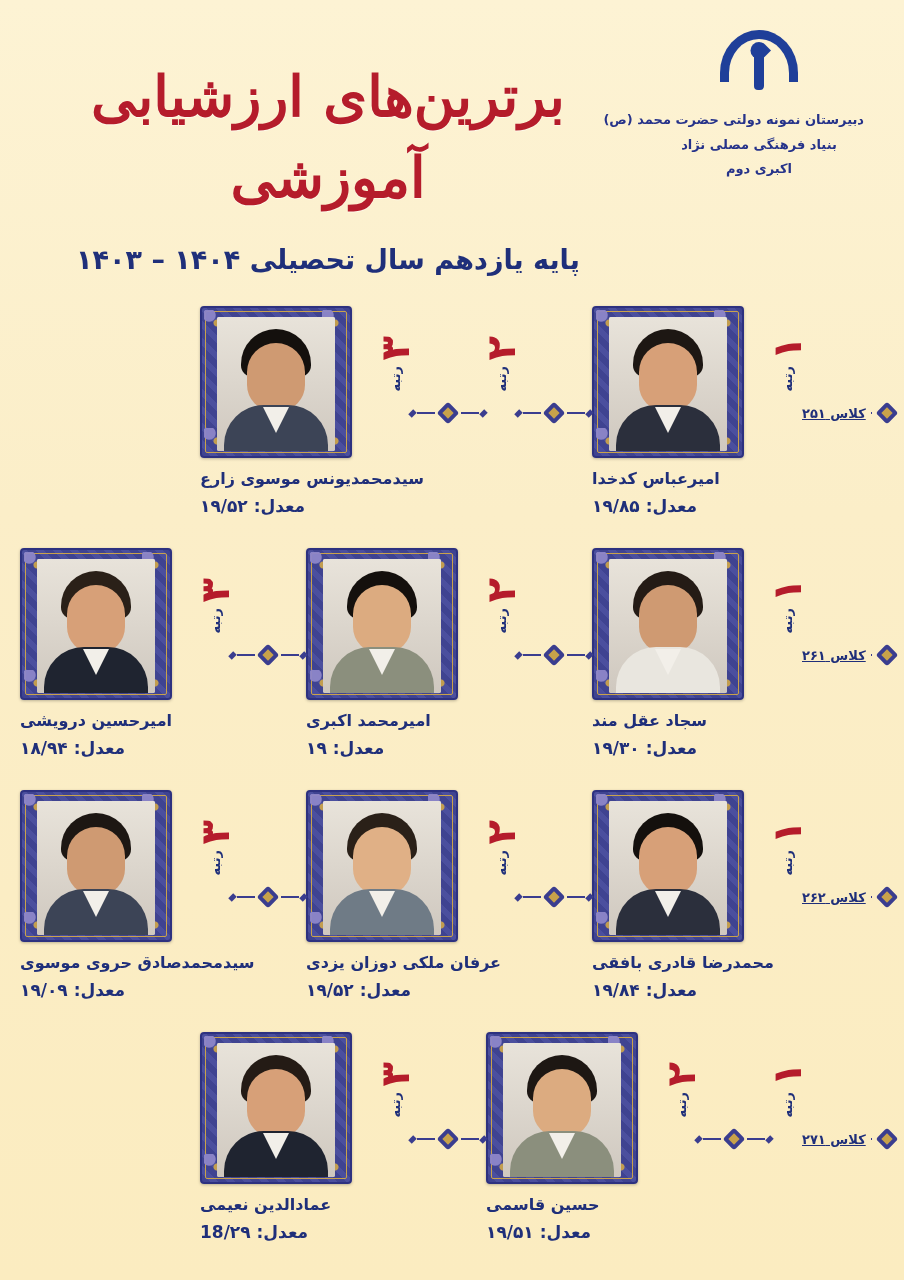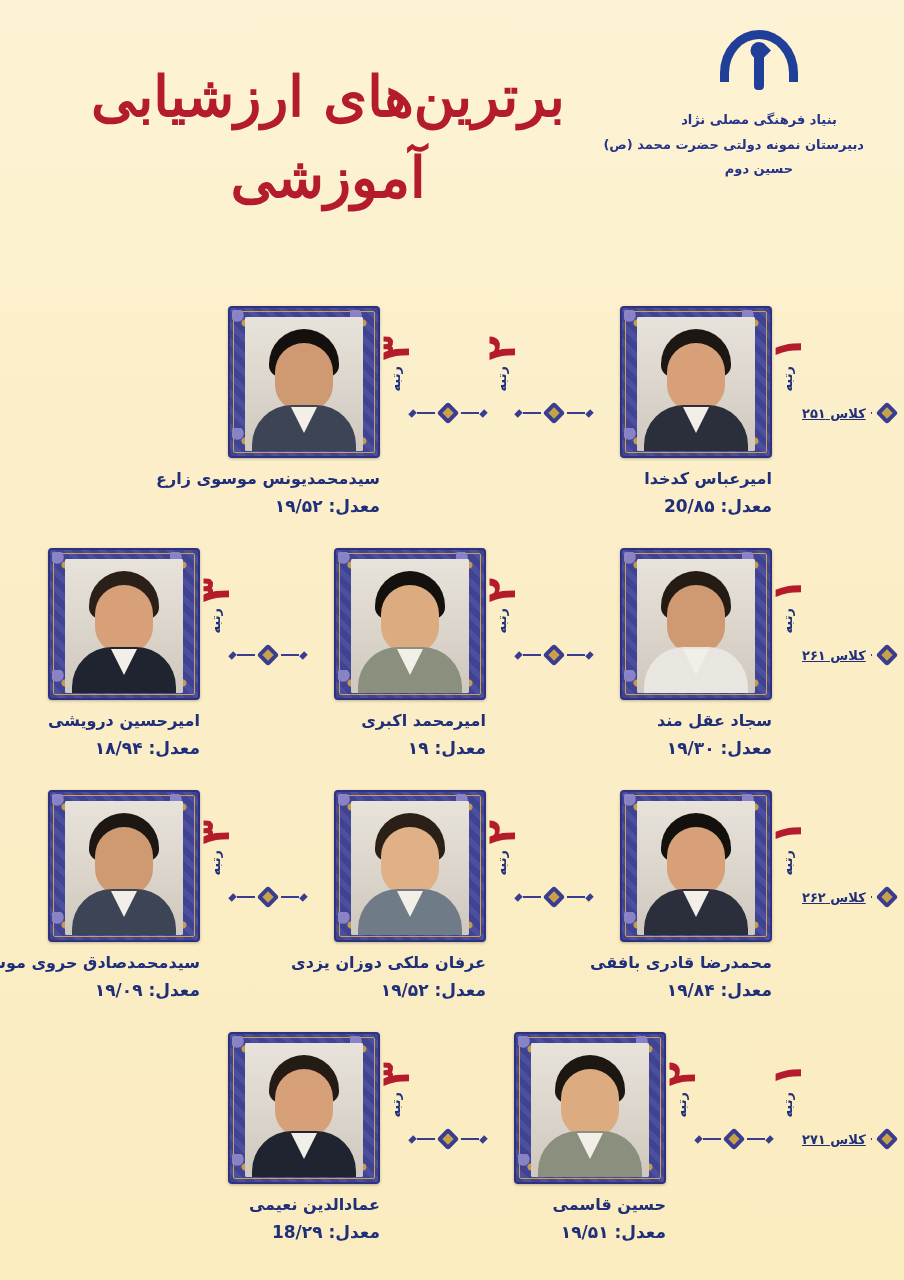--- a/index.html
+++ b/index.html
@@ -178,21 +178,21 @@
     font-weight: bold;
     margin-top: 6px;
     writing-mode: vertical-rl;
     transform: rotate(180deg);
   }
 
   .card {
     width: 180px;
     display: flex;
     flex-direction: column;
-    align-items: flex-start;
+    align-items: flex-end;
   }
   .frame {
     width: 152px; height: 152px;
     position: relative;
     background:
       repeating-linear-gradient(45deg, #3f4391 0 6px, #4b4f9e 6px 12px);
     border: 2px solid #2d3180;
     border-radius: 4px;
     display: flex;
     align-items: center;
@@ -285,28 +285,29 @@
 
   <div class="header">
 
     <div class="logo-block">
       <div class="logo-mark">
         <div class="arc"></div>
         <div class="stem"></div>
         <div class="drop"></div>
       </div>
       <div class="logo-text">
+        <div>دبیرستان نمونه دولتی حضرت محمد (ص)</div>
         <div>بنیاد فرهنگی مصلی نژاد</div>
-        <div>دبیرستان نمونه دولتی حضرت محمد (ص)</div>
-        <div>حسین دوم</div>
+        <div>اکبری دوم</div>
       </div>
     </div>
 
     <div class="title-wrap">
       <div class="main-title">برترین‌های ارزشیابی آموزشی</div>
+      <div class="sub-title">پایه یازدهم سال تحصیلی ۱۴۰۴ – ۱۴۰۳</div>
     </div>
 
   </div>
 
   <div class="rows" id="rows-container">
       <div class="row">
         <div class="class-tag">
           <span class="class-label">کلاس ۲۵۱</span>
           <span class="orn-line"></span>
           <span class="orn">
@@ -326,21 +327,21 @@
             <span class="corner br"></span>
             <div class="photo">
               <div class="bg" style="background:linear-gradient(180deg,#e8e3da,#cfc8bf)"></div>
               <div class="hair" style="background:#1d1713"></div>
               <div class="face" style="background:#d7a078"></div>
               <div class="body" style="background:#2b2f3c"></div>
               <div class="collar"></div>
             </div>
           </div>
           <div class="name">امیرعباس کدخدا</div>
-          <div class="gpa">معدل: 20/۸۵</div>
+          <div class="gpa">معدل: ۱۹/۸۵</div>
         </div>
         <div class="orn-sep">
           <span class="small-dot"></span>
           <span class="orn-line"></span>
           <span class="orn">
             <span class="dia"></span>
             <span class="dia2"></span>
           </span>
           <span class="orn-line"></span>
           <span class="small-dot"></span>

